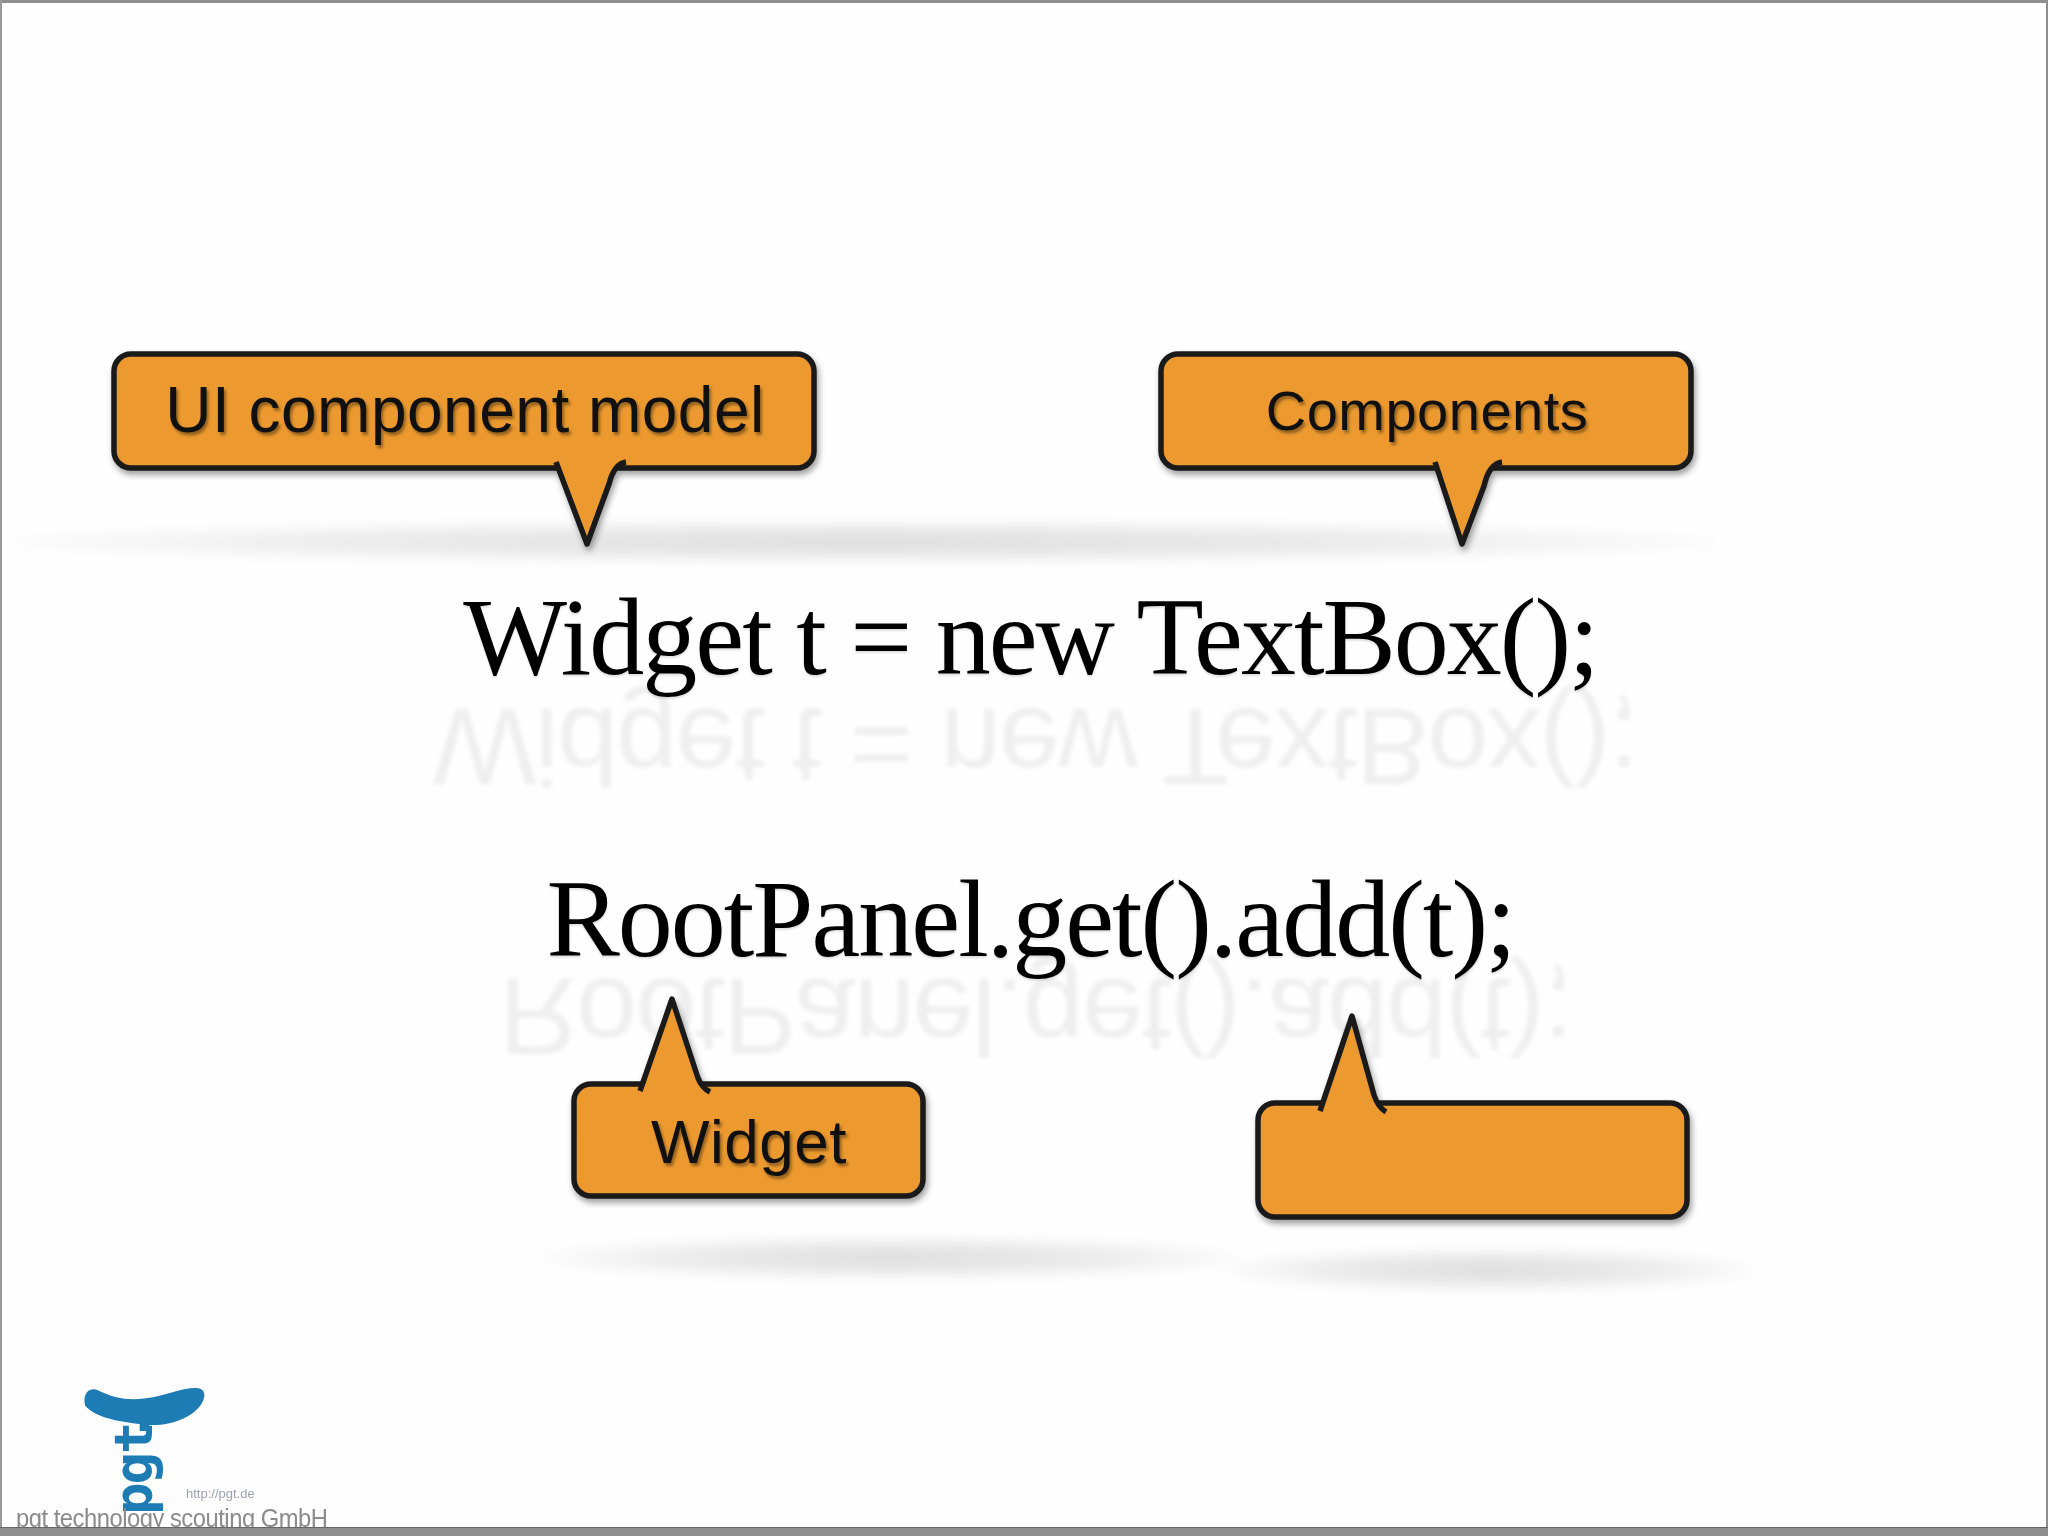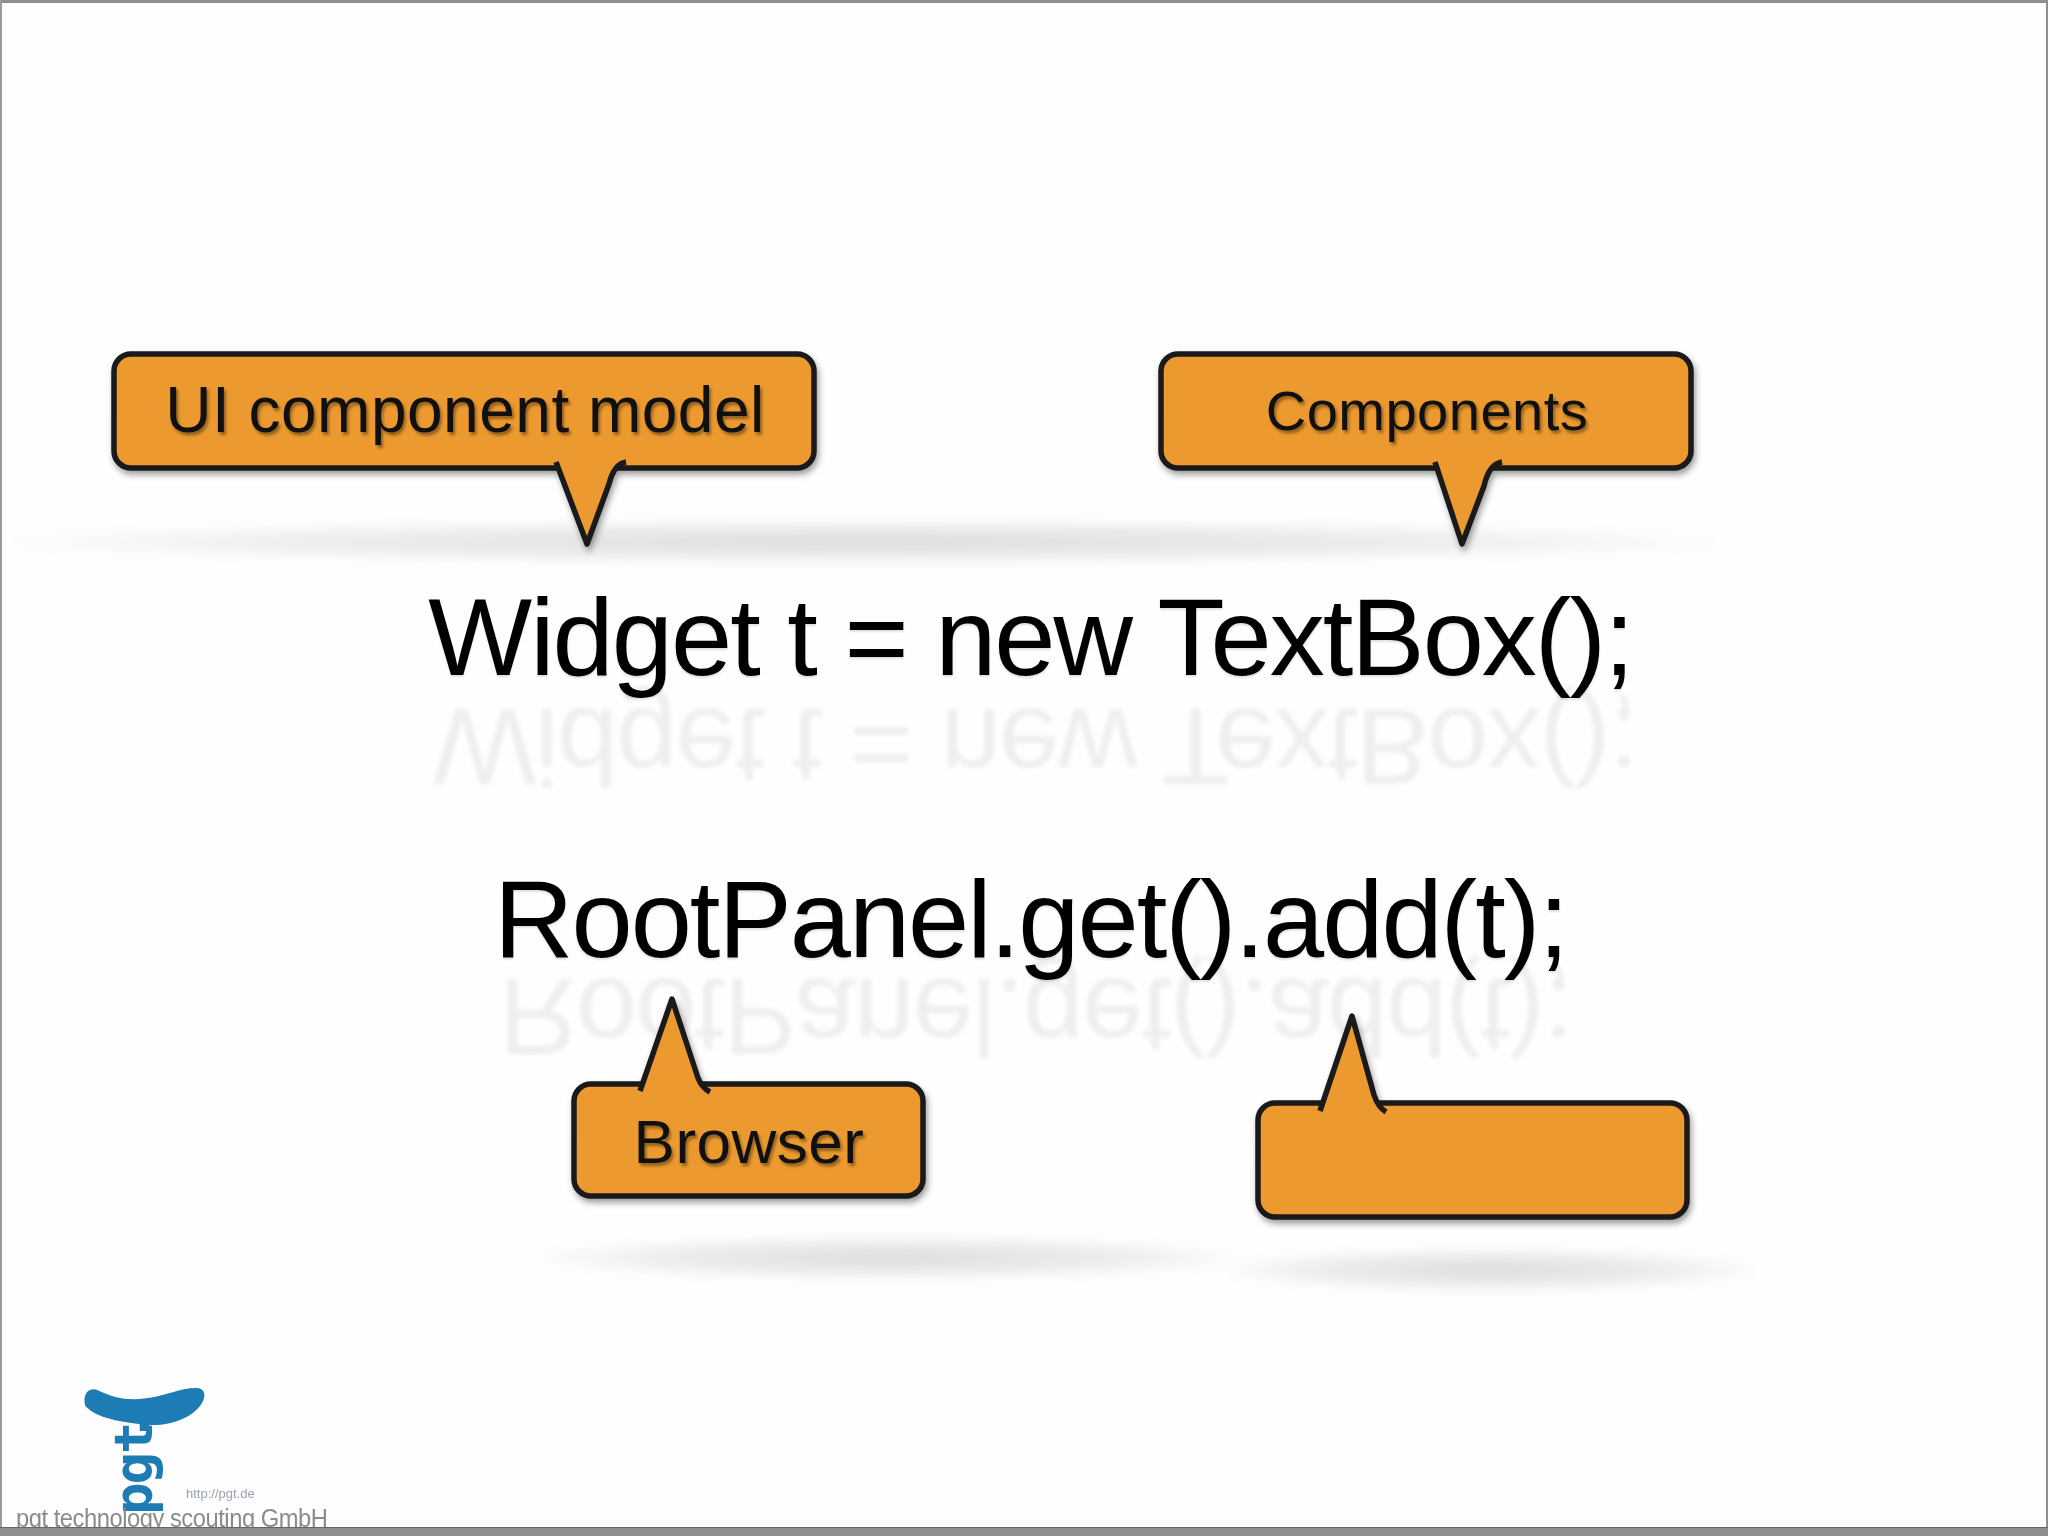--- a/index.html
+++ b/index.html
@@ -43,20 +43,21 @@
   .co-3 .label{top:96px;height:114px;font-size:62px;}
   .co-4{left:1254px;top:1007px;width:438px;height:215px;}
   .co-4 .label{top:96px;height:117px;}
   
   .code-line{
     position:absolute;left:0;width:100%;
     text-align:center;padding-left:13px;box-sizing:border-box;
     font-size:110px;line-height:1.0;letter-spacing:-2px;color:#000;
     white-space:nowrap;
     text-shadow:0 2px 2px rgba(0,0,0,0.12);
+    font-family:Liberation Serif, serif;
   }
   .code-1{top:582px;}
   .code-2{top:864px;}
   .code-reflection{
     position:absolute;left:0;width:100%;
     text-align:center;padding-left:22px;box-sizing:border-box;
     font-size:110px;line-height:1.0;letter-spacing:-2px;color:#000;
     white-space:nowrap;
     transform:scaleY(-1);opacity:0.06;filter:blur(2px);
     pointer-events:none;
@@ -108,21 +109,21 @@
   <div class="code-reflection cr-1">Widget t = new TextBox();</div>
 
   <div class="code-line code-2">RootPanel.get().add(t);</div>
   <div class="code-reflection cr-2">RootPanel.get().add(t);</div>
 
   <div class="callout co-3">
     <svg width="358" height="216" viewBox="0 0 358 216">
       <rect x="4" y="96" width="349" height="112" rx="17" stroke-width="5.5" fill="#EC9A2F" stroke="#1A1A1A"></rect>
       <path d="M 70,103 L 102,11 L 128,90 Q 132,100 140,104" stroke-width="5.5" stroke-linejoin="round" fill="#EC9A2F" stroke="#1A1A1A"></path>
     </svg>
-    <div class="label">Browser</div>
+    <div class="label">Widget</div>
   </div>
 
   <div class="callout co-4">
     <svg width="438" height="215" viewBox="0 0 438 215">
       <rect x="4" y="96" width="429" height="114" rx="17" stroke-width="5.5" fill="#EC9A2F" stroke="#1A1A1A"></rect>
       <path d="M 66,104 L 98,9 L 120,88 Q 124,100 132,105" stroke-width="5.5" stroke-linejoin="round" fill="#EC9A2F" stroke="#1A1A1A"></path>
     </svg>
   </div>
 
   <div class="logo">

